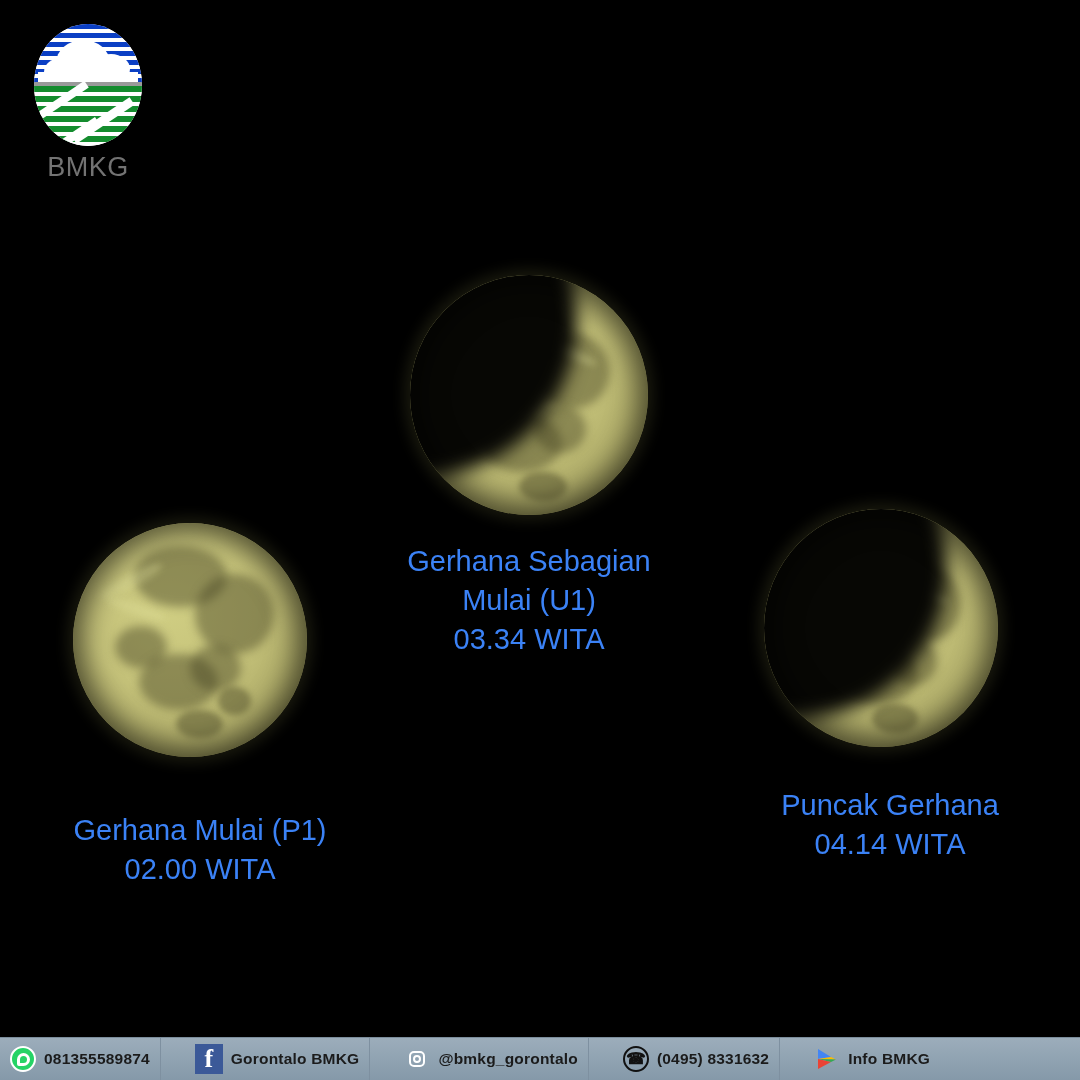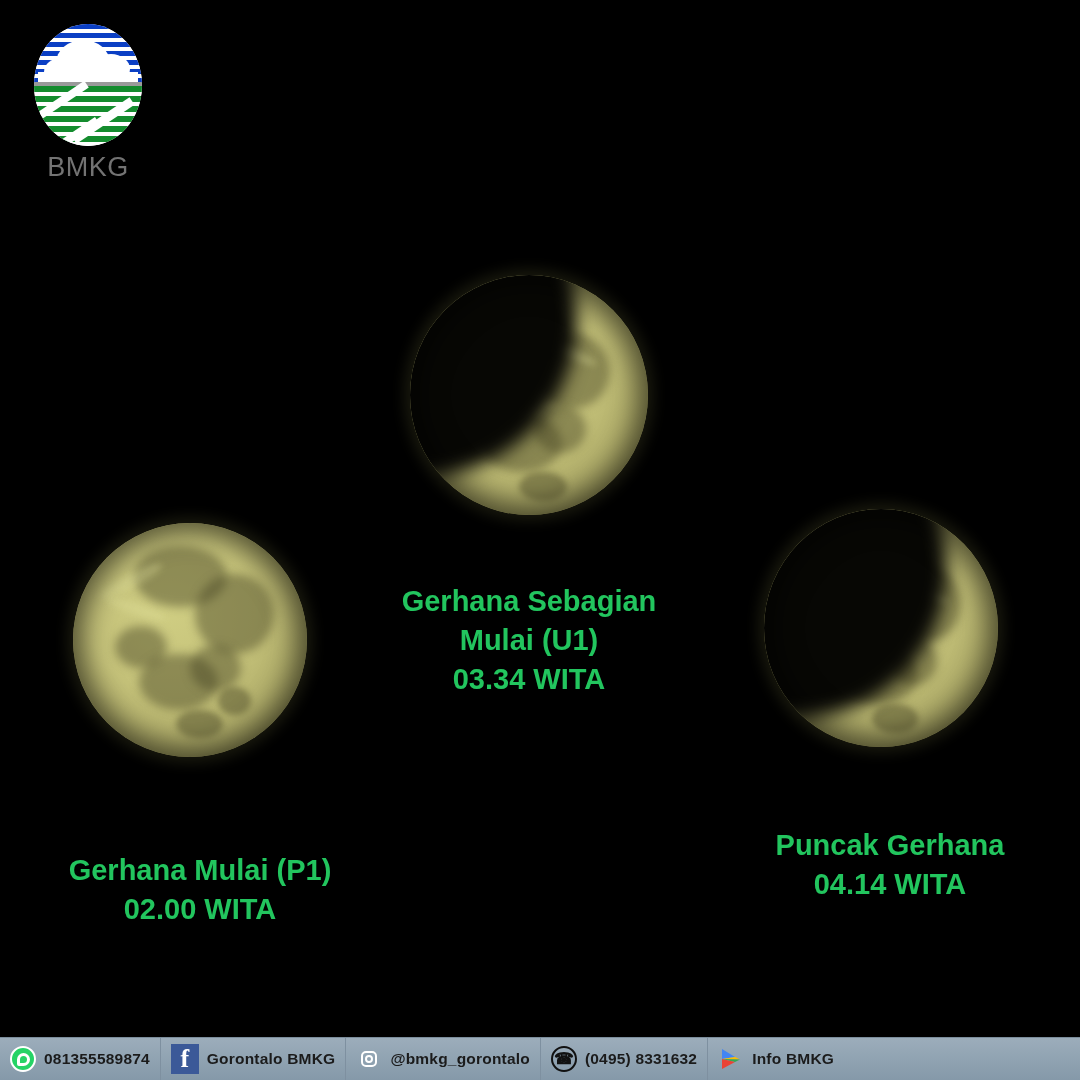--- a/index.html
+++ b/index.html
@@ -169,46 +169,46 @@
   }
   #moon-peak {
     left: 764px; top: 509px;
     width: 234px; height: 238px;
   }
 
   
   .caption {
     position: absolute;
     text-align: center;
-    font-weight: bold;
+    font-weight: normal;
     font-size: 29px;
     line-height: 39px;
-    color: #22c55e;
+    color: #3b82f6;
     white-space: pre-line;
-    margin-top: 40px;
   }
   #caption-u1 {
     left: 339px; top: 542px; width: 380px;
   }
   #caption-p1 {
     left: 10px; top: 811px; width: 380px;
   }
   #caption-peak {
     left: 700px; top: 786px; width: 380px;
   }
 
   
   #footer {
     position: absolute;
     left: 0; bottom: 0;
     width: 1080px; height: 42px;
     background: linear-gradient(to bottom, #9cadbb 0%, #8fa2b1 55%, #8599a9 100%);
     display: flex;
     align-items: center;
     border-top: 1px solid #7b8d9c;
+    gap: 24px;
   }
   .fitem {
     display: flex;
     align-items: center;
     height: 100%;
     padding: 0 10px;
     color: #1b1b1b;
     font-weight: bold;
     font-size: 15.5px;
     white-space: nowrap;

